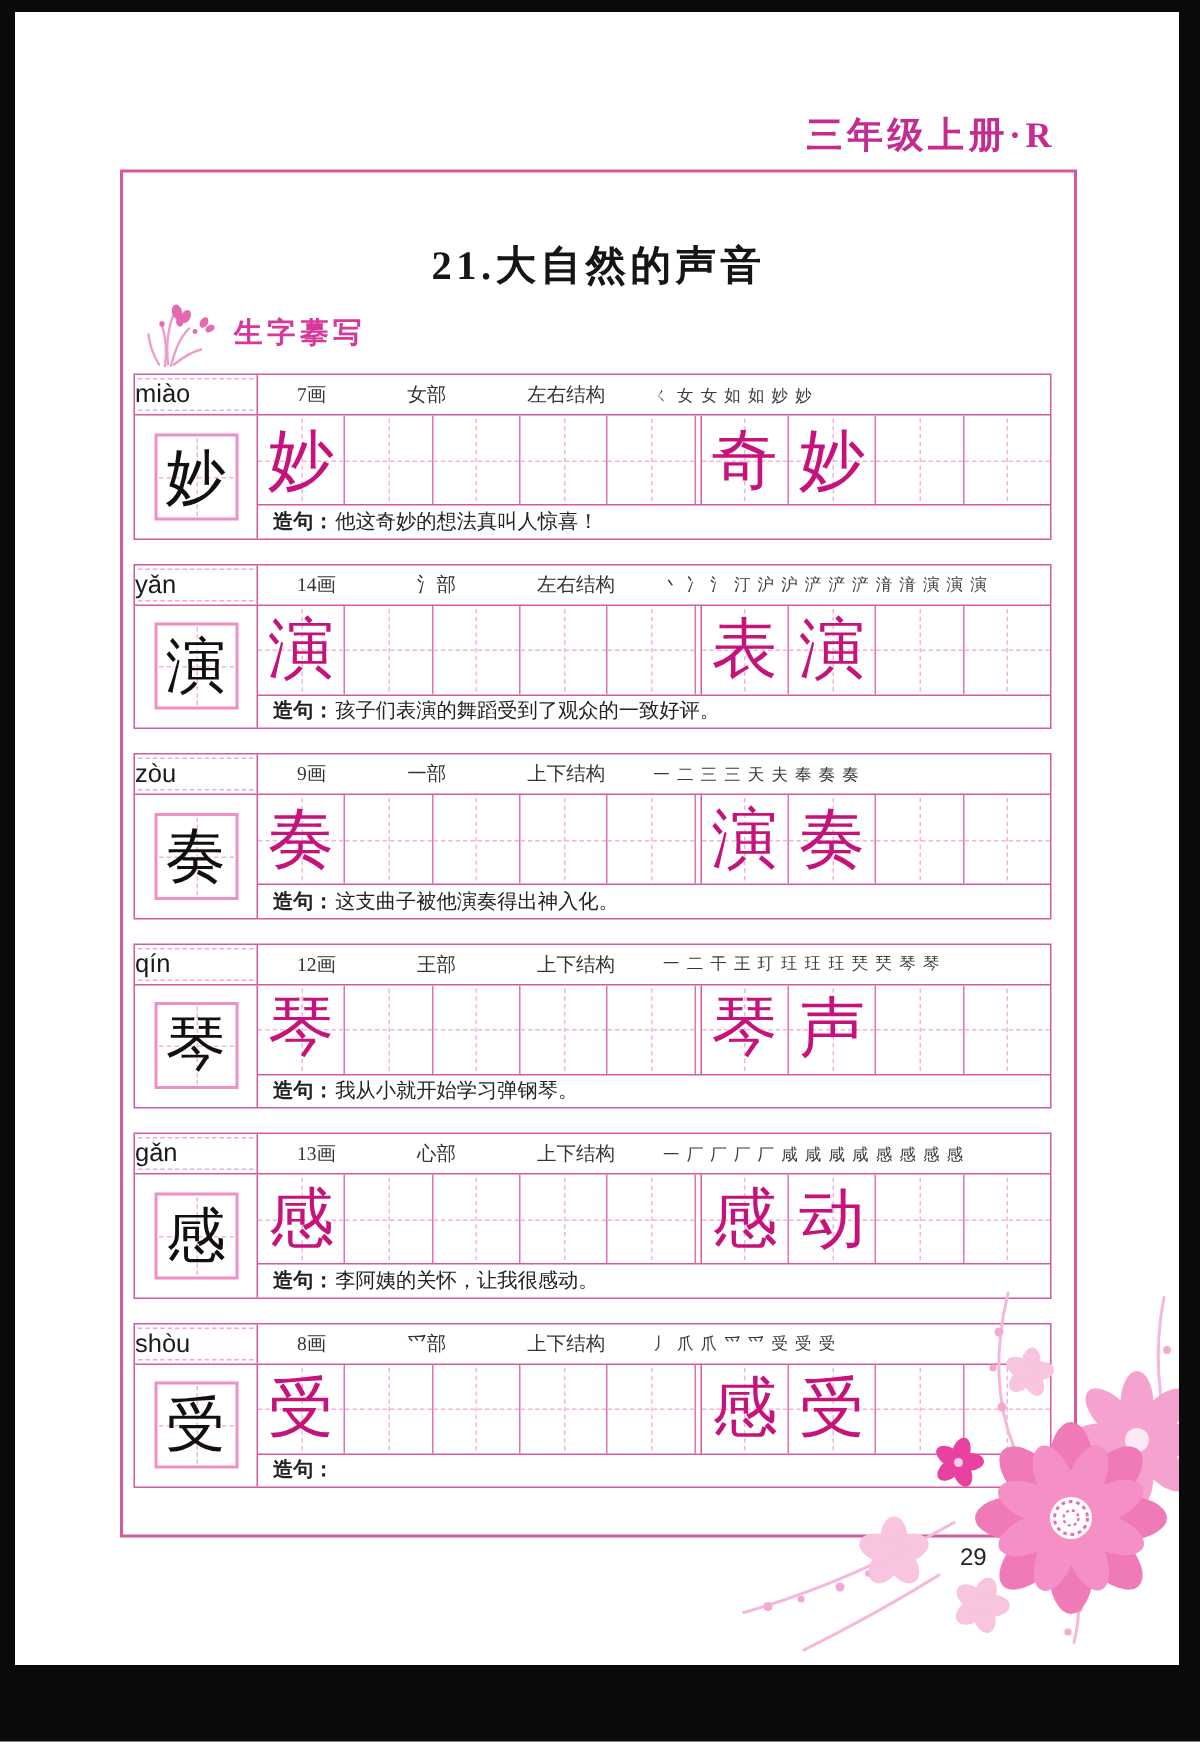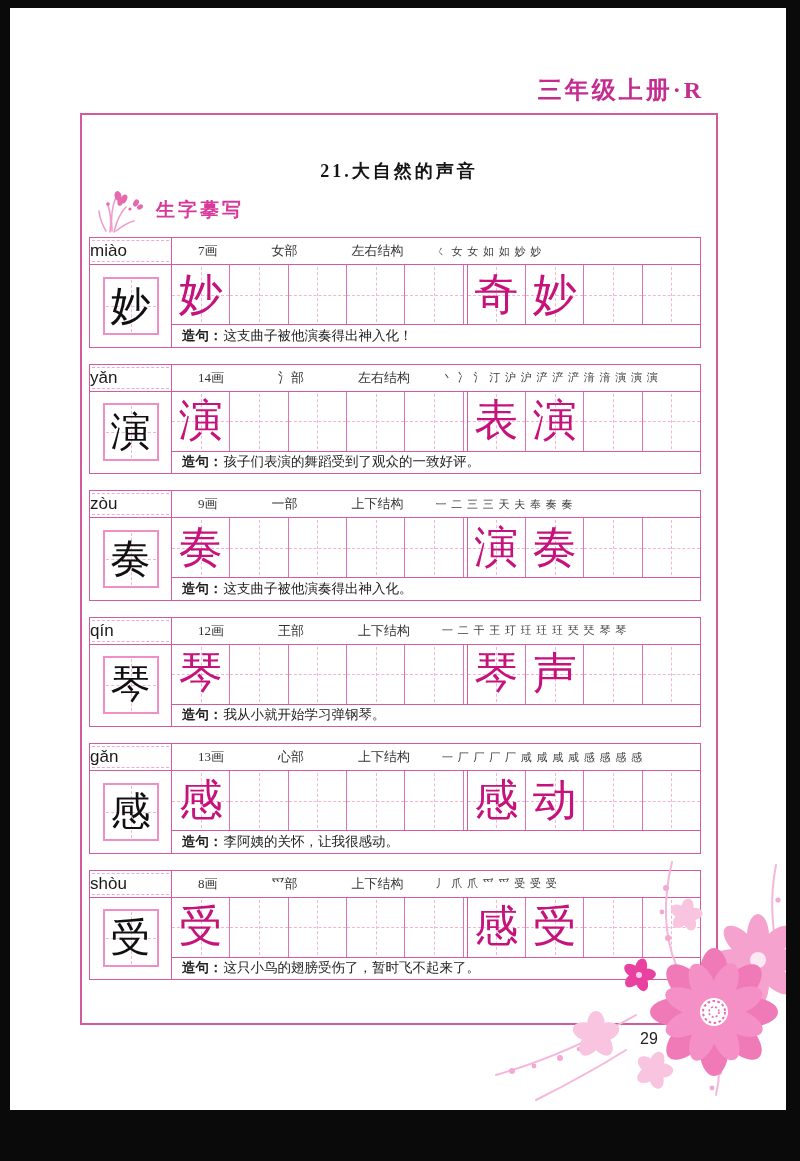--- a/index.html
+++ b/index.html
@@ -19,21 +19,21 @@
     position:absolute; top:66px; right:82px;
     color:#c42c90; font-size:24px; font-weight:bold; letter-spacing:3px;
   }
   
   .content-box {
     position:absolute; left:70px; top:105px; width:638px; height:912px;
     border:2px solid #d45a9e;
   }
   .title {
     margin-top:44px; text-align:center;
-    font-size:18px; font-weight:bold; letter-spacing:3px; color:#151515;
+    font-size:27px; font-weight:bold; letter-spacing:3px; color:#151515;
   }
   .section { display:flex; align-items:flex-end; margin:4px 0 0 14px; height:46px; }
   .section-icon { width:58px; height:46px; }
   .section-text {
     color:#d8389a; font-size:19px; font-weight:bold; letter-spacing:3px;
     margin-left:2px; margin-bottom:10px;
     font-family:"Liberation Sans","DejaVu Sans",sans-serif;
   }
   .blocks { margin:4px 0 0 7px; }
   .block {
@@ -168,21 +168,21 @@
                   <span>奇</span>
                 </div>
               <div class="pcell">
                   <span>妙</span>
                 </div>
               <div class="pcell"></div>
               <div class="pcell"></div>
             </div>
             <div class="sentence-row">
               <span class="zj">造句：</span>
-              <span>这支曲子被他演奏得出神入化！</span>
+              <span>他这奇妙的想法真叫人惊喜！</span>
             </div>
           </div>
         </div>
       </div>
 
       <div class="block">
         <div class="header-row">
           <div class="pinyin-cell">yǎn</div>
           <div class="info-cell">
             <span class="info-strokes">14画</span>
@@ -383,21 +383,20 @@
                   <span>感</span>
                 </div>
               <div class="pcell">
                   <span>受</span>
                 </div>
               <div class="pcell"></div>
               <div class="pcell"></div>
             </div>
             <div class="sentence-row">
               <span class="zj">造句：</span>
-              <span>这只小鸟的翅膀受伤了，暂时飞不起来了。</span>
             </div>
           </div>
         </div>
       </div>
 
     </div>
   </div>
 
   <div class="corner-deco">
     <svg width="320" height="250" viewBox="0 0 320 250">

